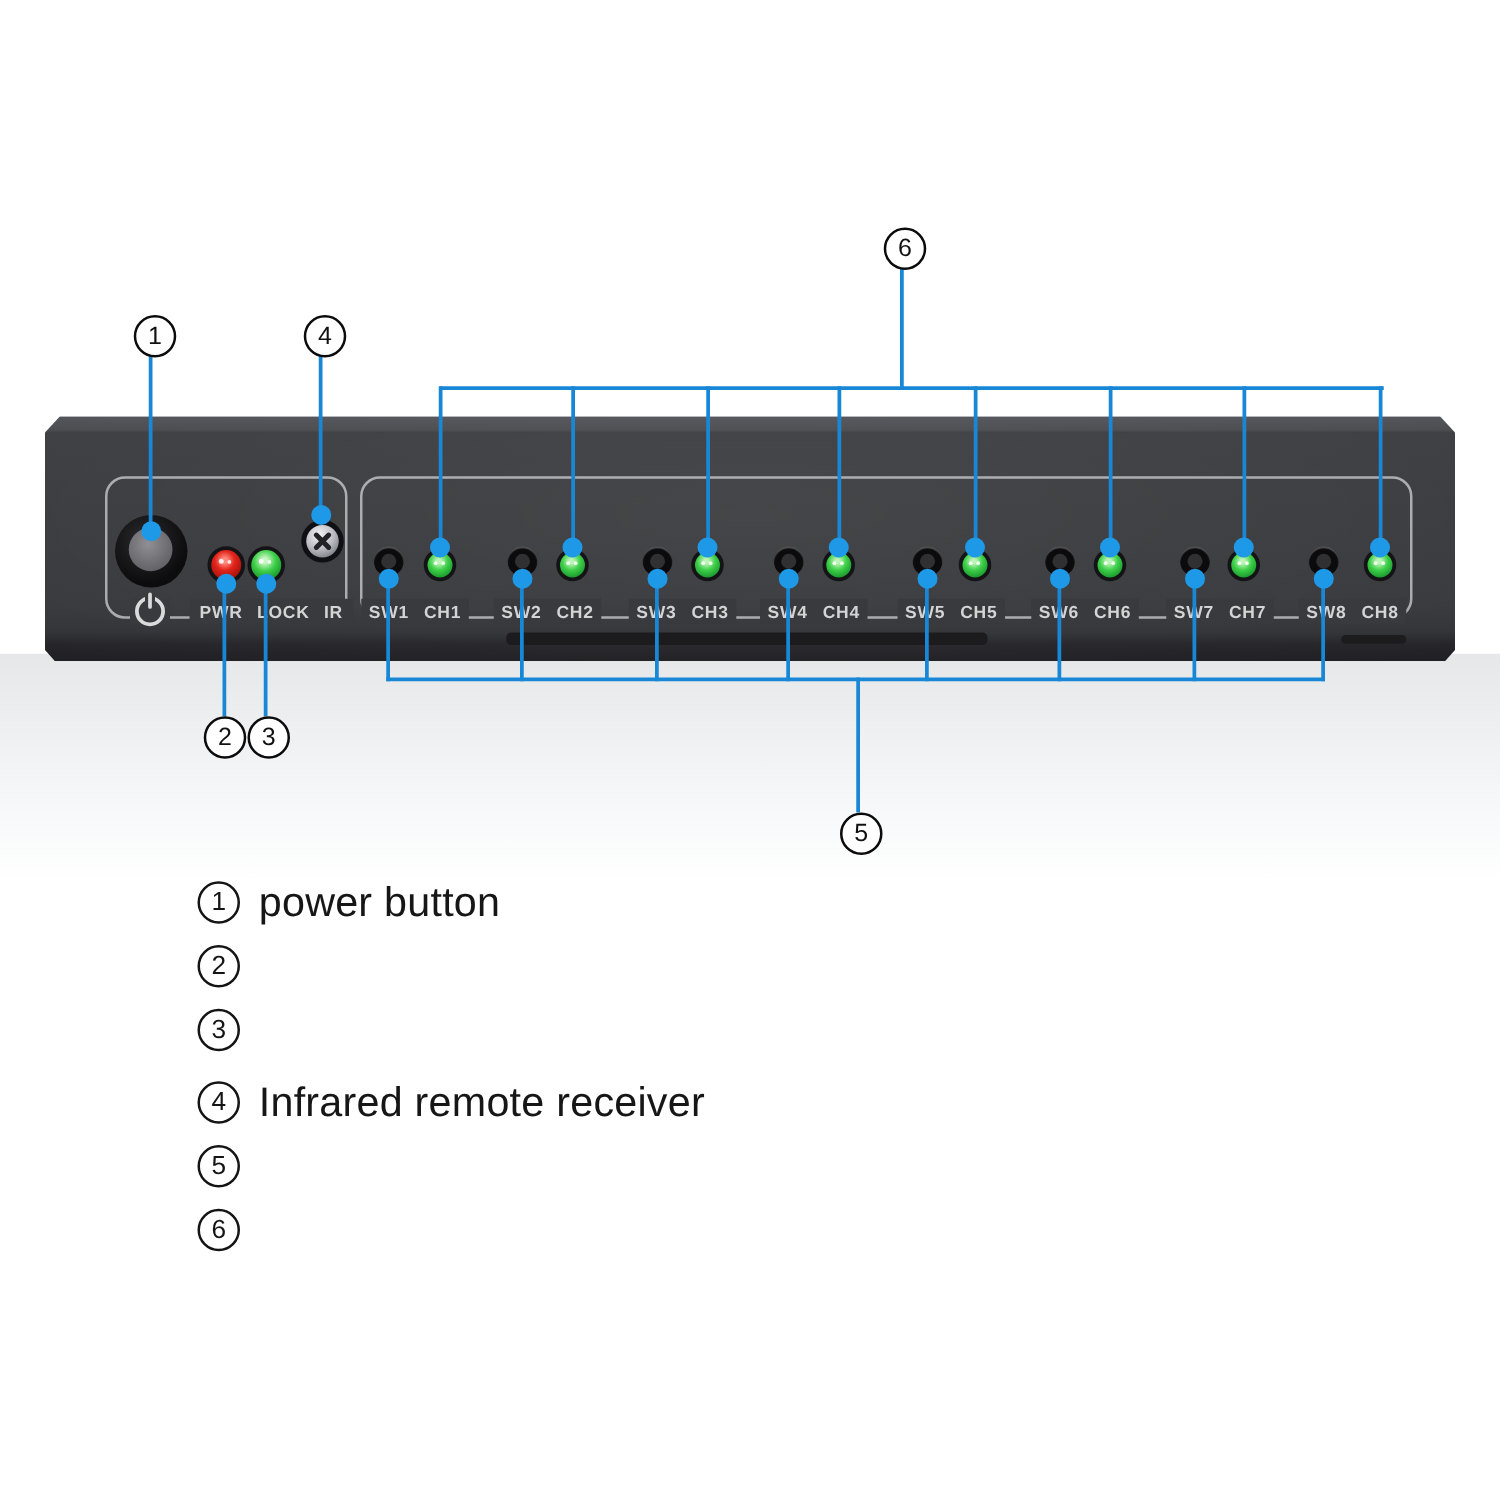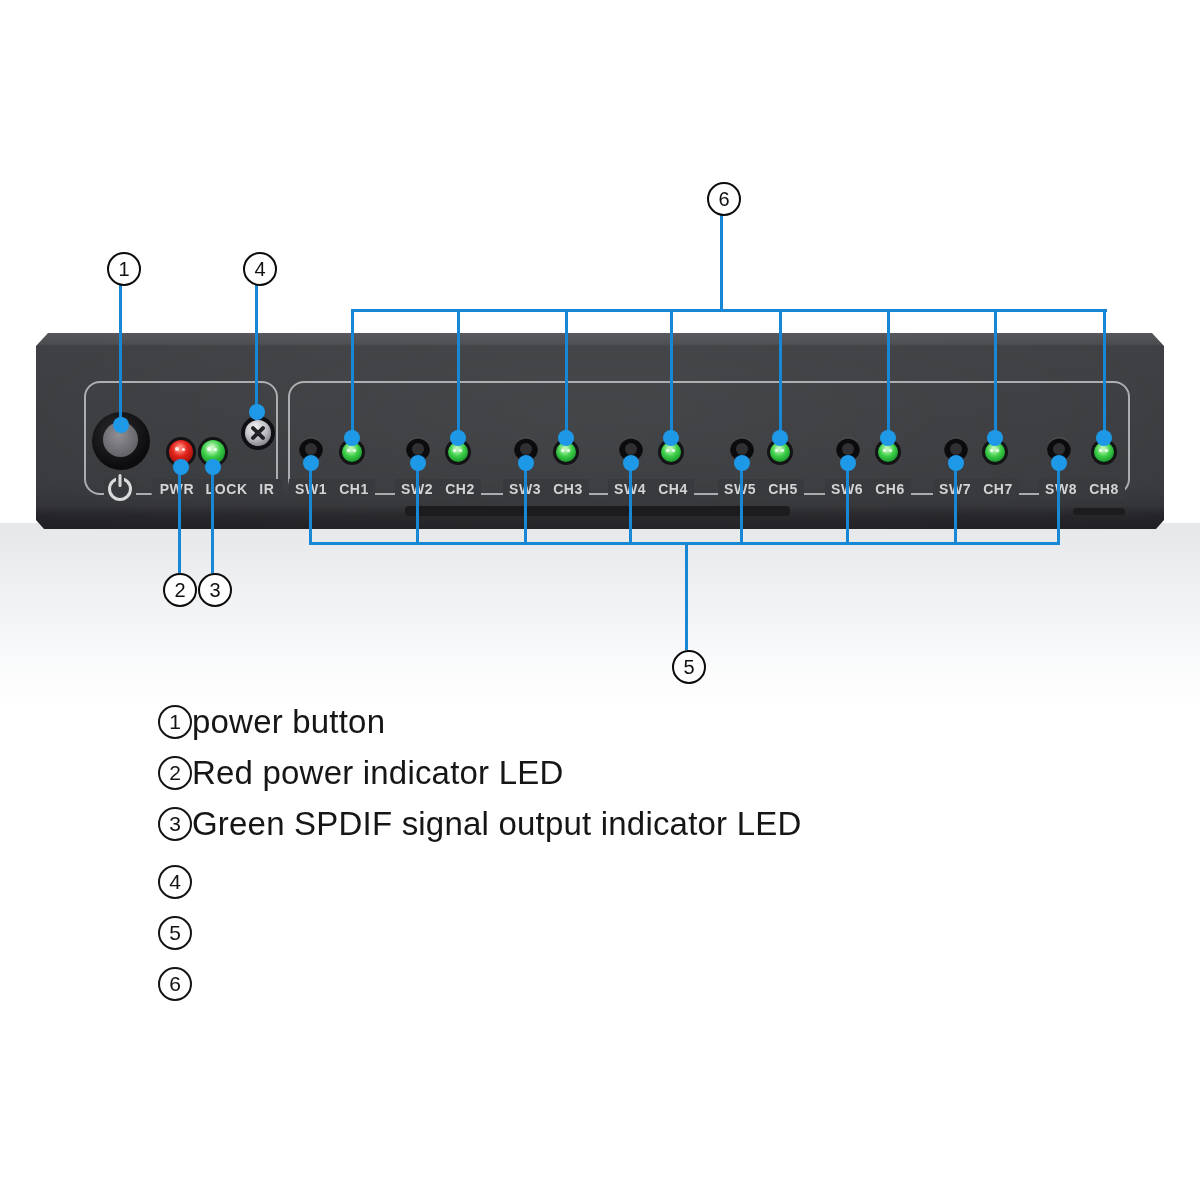--- a/index.html
+++ b/index.html
@@ -41,21 +41,21 @@
   .aline{position:absolute;background:#1888d6;z-index:6;}
   .adot{position:absolute;width:16px;height:16px;border-radius:50%;background:#1e99e8;z-index:7;}
   .callout{position:absolute;width:30px;height:30px;border:2px solid #0b0b0b;border-radius:50%;
     background:#fff;z-index:8;display:flex;align-items:center;justify-content:center;
     font-size:20px;color:#111;}
 
   
   .legend-row{position:absolute;left:158px;height:44px;display:flex;align-items:center;z-index:4;}
   .legend-num{width:30px;height:30px;border:2.5px solid #141414;border-radius:50%;
     display:flex;align-items:center;justify-content:center;font-size:21px;color:#141414;flex:0 0 auto;}
-  .legend-text{font-size:33px;color:#161616;white-space:nowrap;letter-spacing:.2px;}
+  .legend-text{margin-left:15px;font-size:33px;color:#161616;white-space:nowrap;letter-spacing:.2px;}
 </style>
 </head>
 <body>
 
 <div class="scene">
 
   <div class="shadow-band"></div>
 
   <div class="device">
     <div class="vignette"></div>
@@ -270,28 +270,27 @@
   <div class="callout" style="left:163px;top:573px;">2</div>
   <div class="callout" style="left:198px;top:573px;">3</div>
   <div class="callout" style="left:672px;top:650px;">5</div>
 
   <div class="legend-row" style="top:700px;">
     <span class="legend-num">1</span>
     <span class="legend-text">power button</span>
   </div>
   <div class="legend-row" style="top:751px;">
     <span class="legend-num">2</span>
-    <span class="legend-text">Red power indicator LED</span>
   </div>
   <div class="legend-row" style="top:802px;">
     <span class="legend-num">3</span>
-    <span class="legend-text">Green SPDIF signal output indicator LED</span>
   </div>
   <div class="legend-row" style="top:860px;">
     <span class="legend-num">4</span>
+    <span class="legend-text">Infrared remote receiver</span>
   </div>
   <div class="legend-row" style="top:911px;">
     <span class="legend-num">5</span>
   </div>
   <div class="legend-row" style="top:962px;">
     <span class="legend-num">6</span>
   </div>
 
 </div>
 

